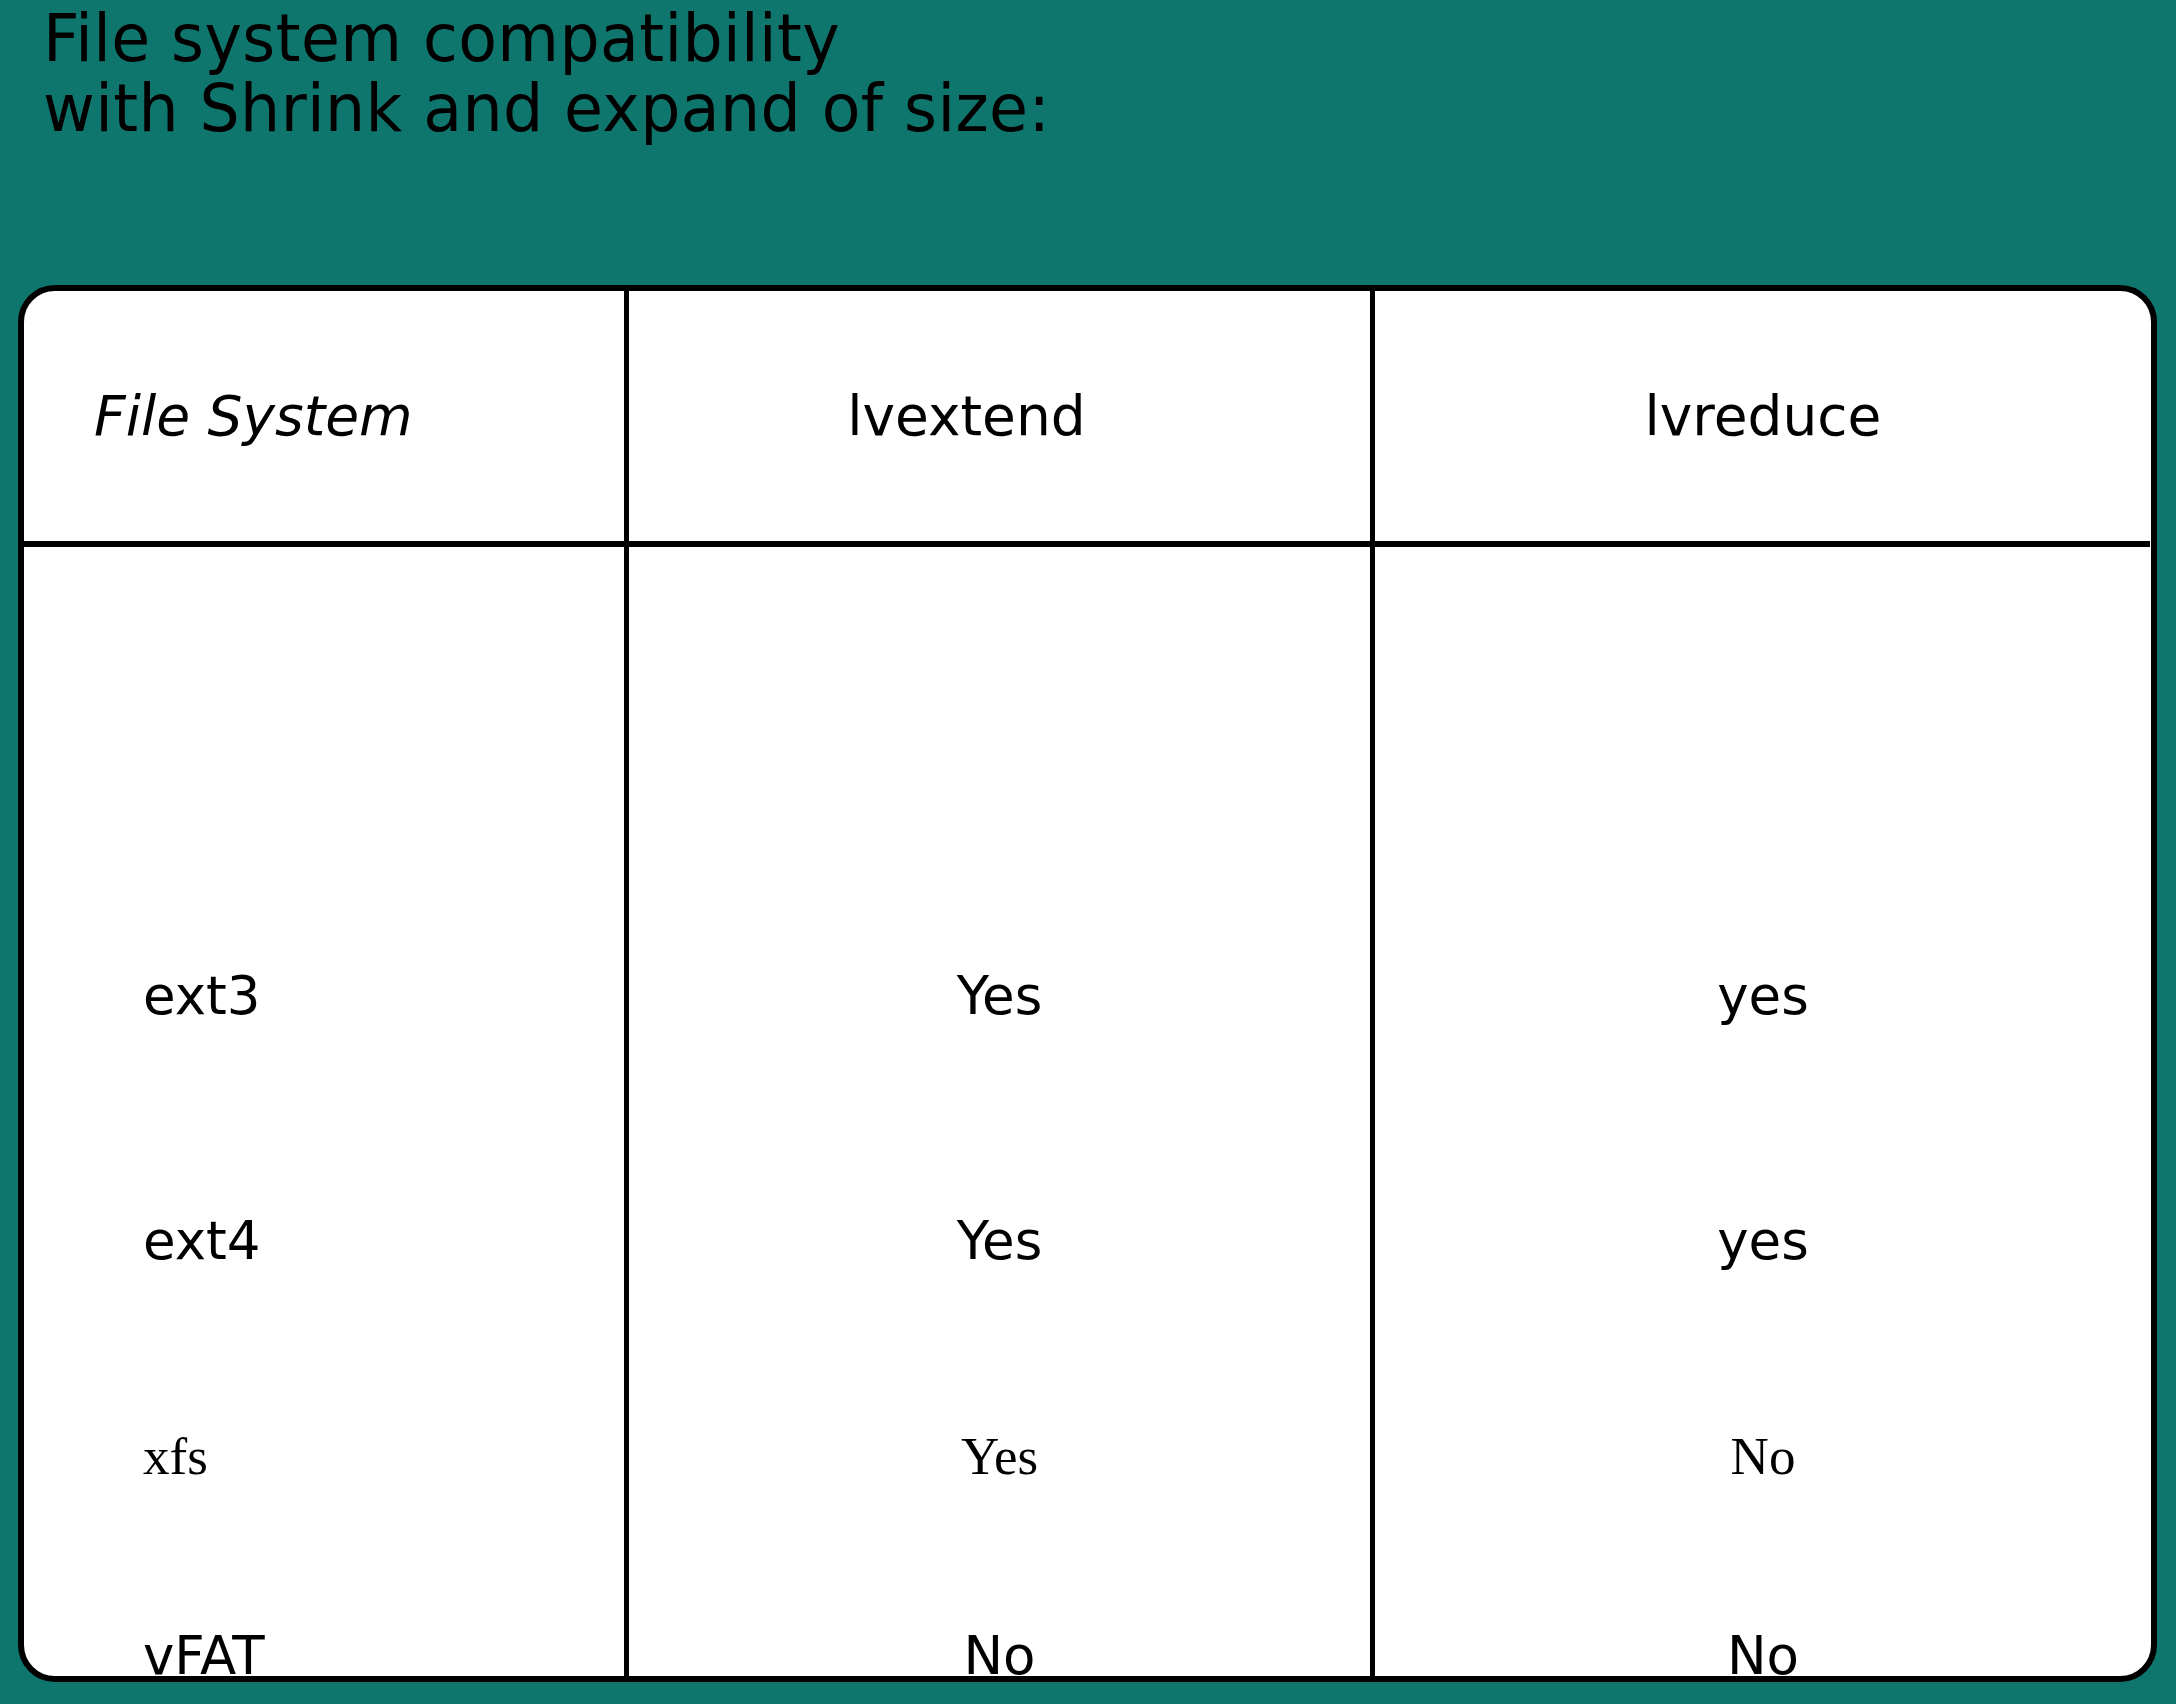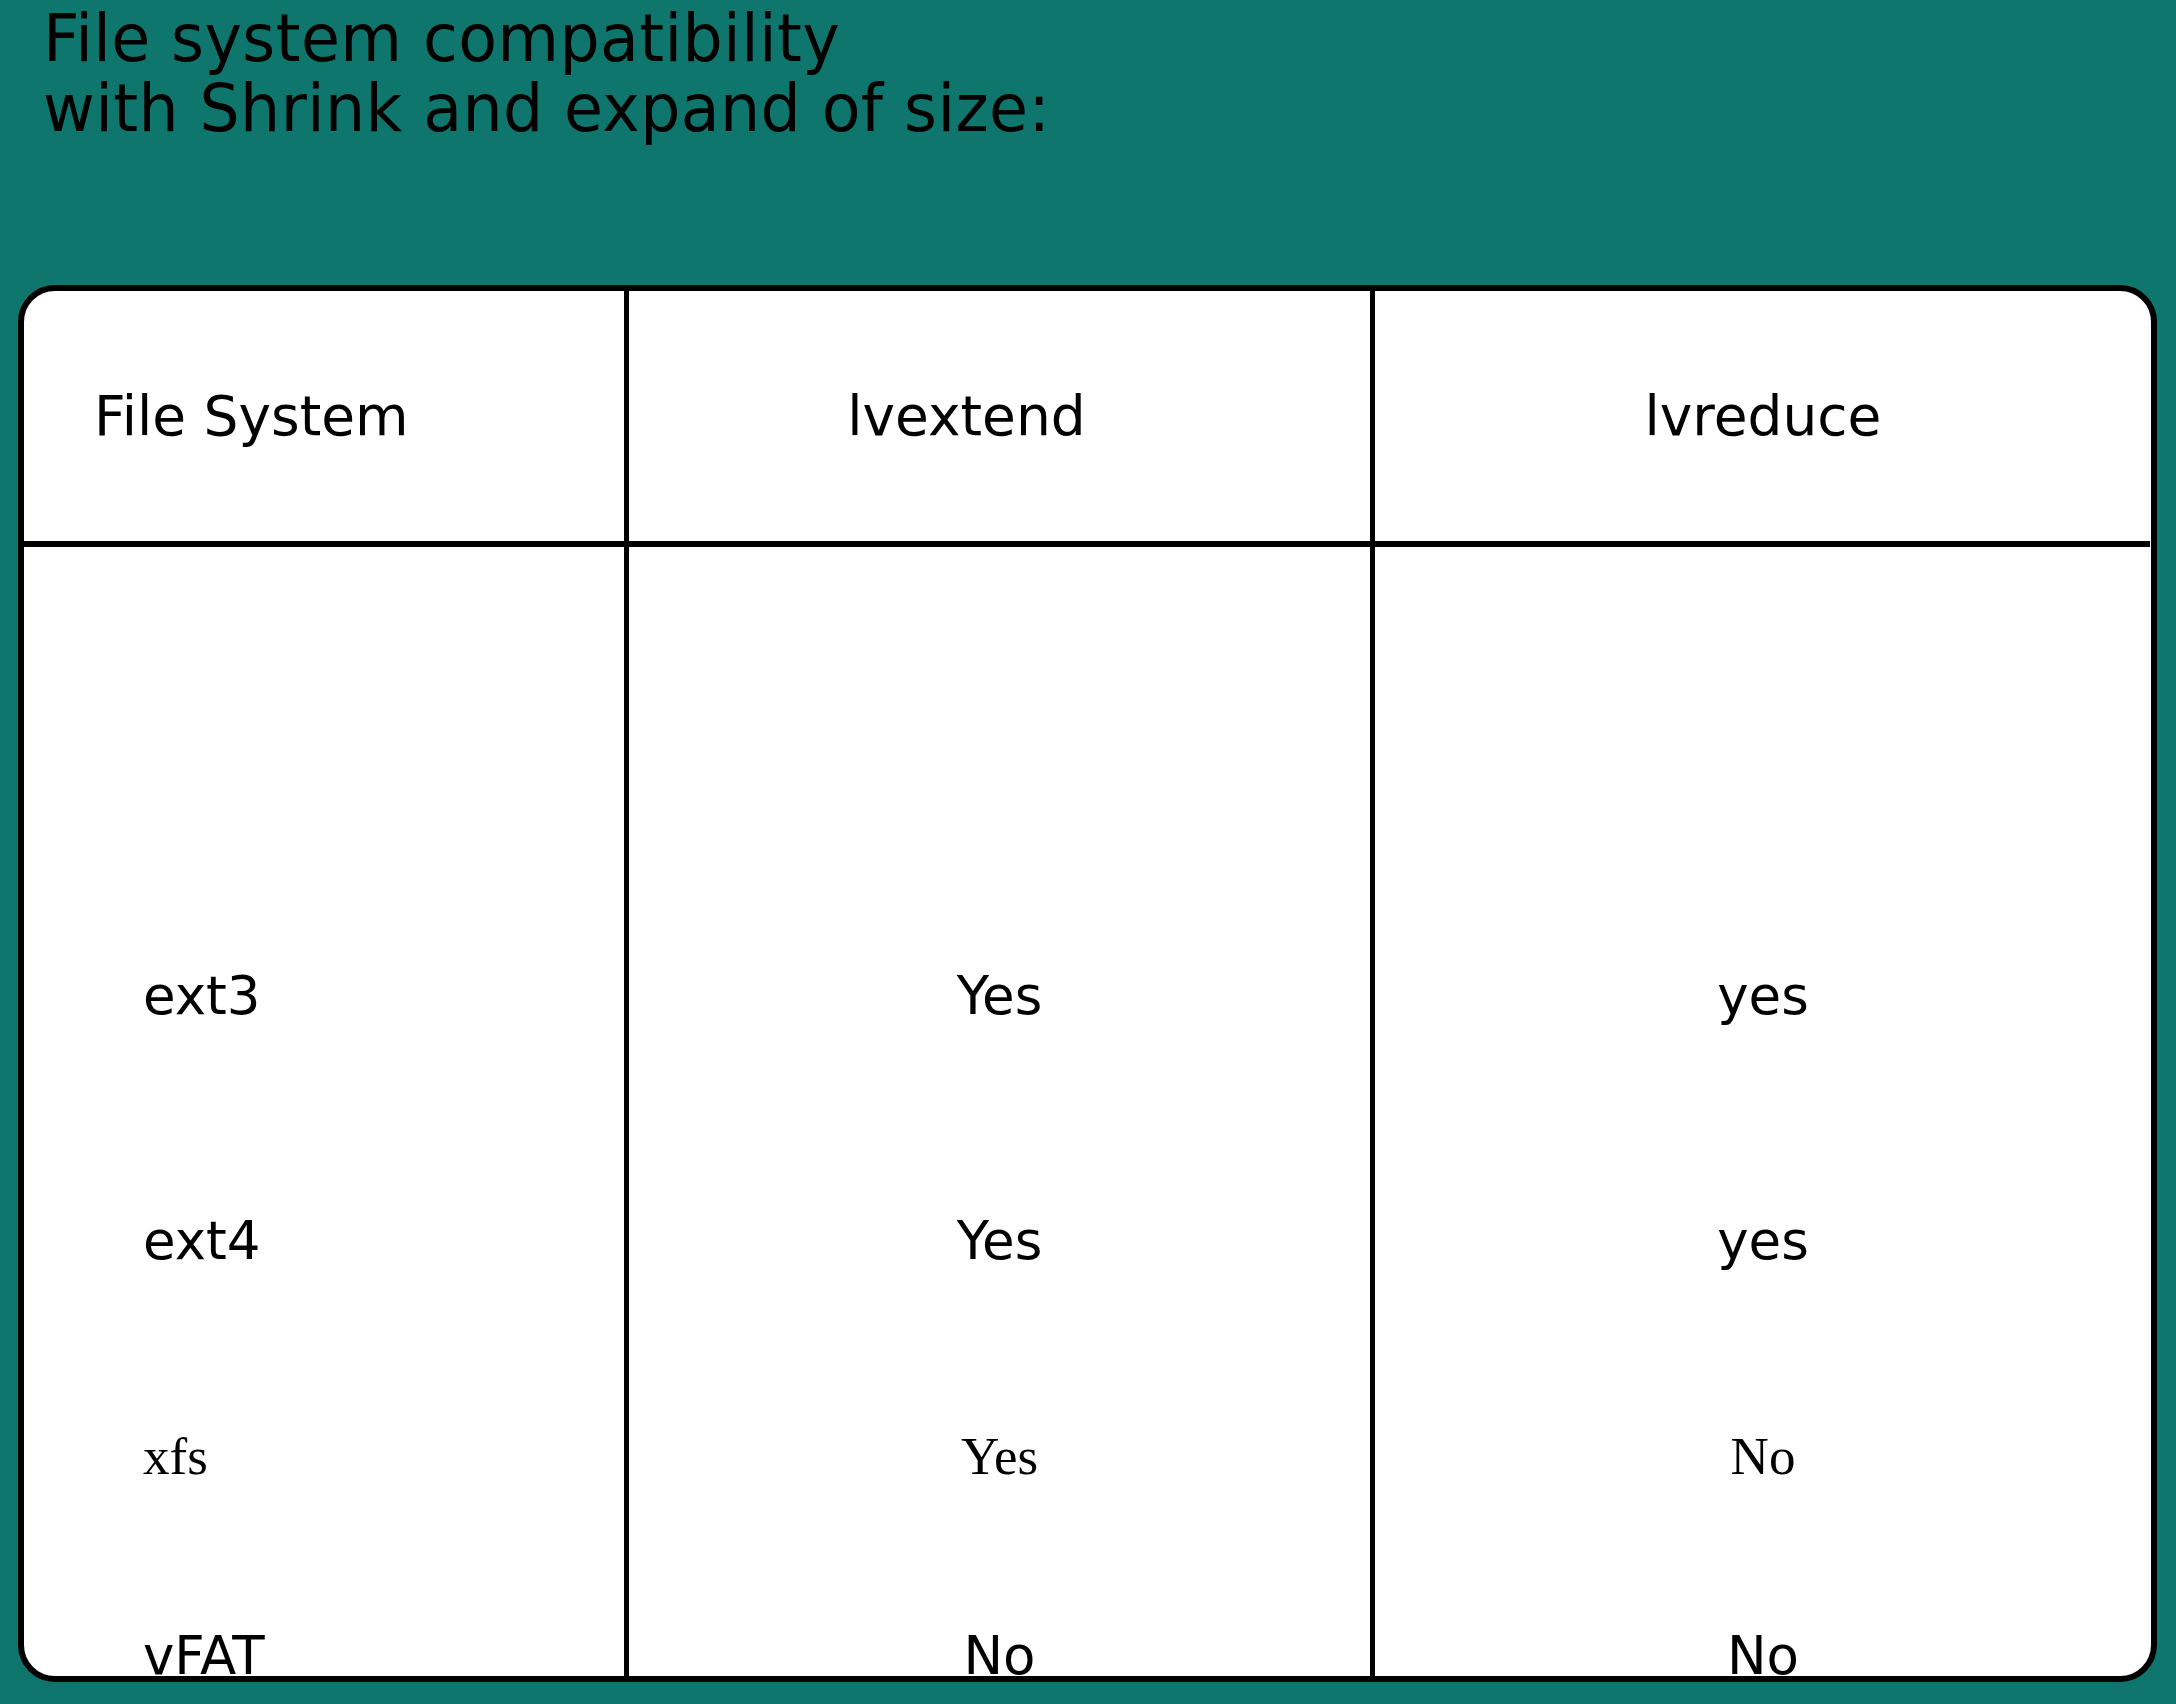--- a/index.html
+++ b/index.html
@@ -87,20 +87,21 @@
     font-size: 55px;
     line-height: 62px;
     white-space: nowrap;
   }
   #header-cell-filesystem {
     left: 0px;
     width: 600px;
     justify-content: flex-start;
     padding-left: 70px;
     box-sizing: border-box;
+    font-style: italic;
   }
   #header-cell-lvextend {
     left: 605px;
     width: 675px;
     justify-content: center;
   }
   #header-cell-lvreduce {
     left: 1352px;
     width: 774px;
     justify-content: center;

